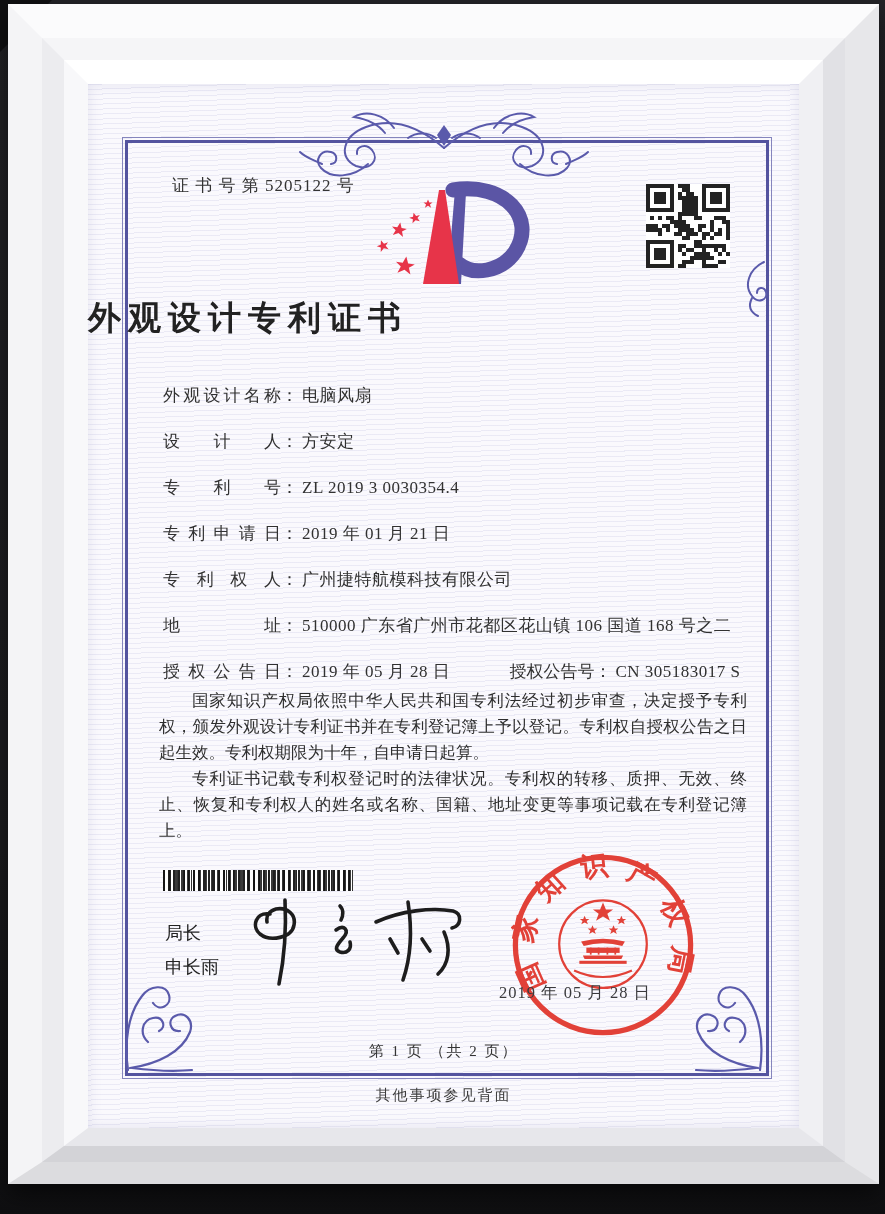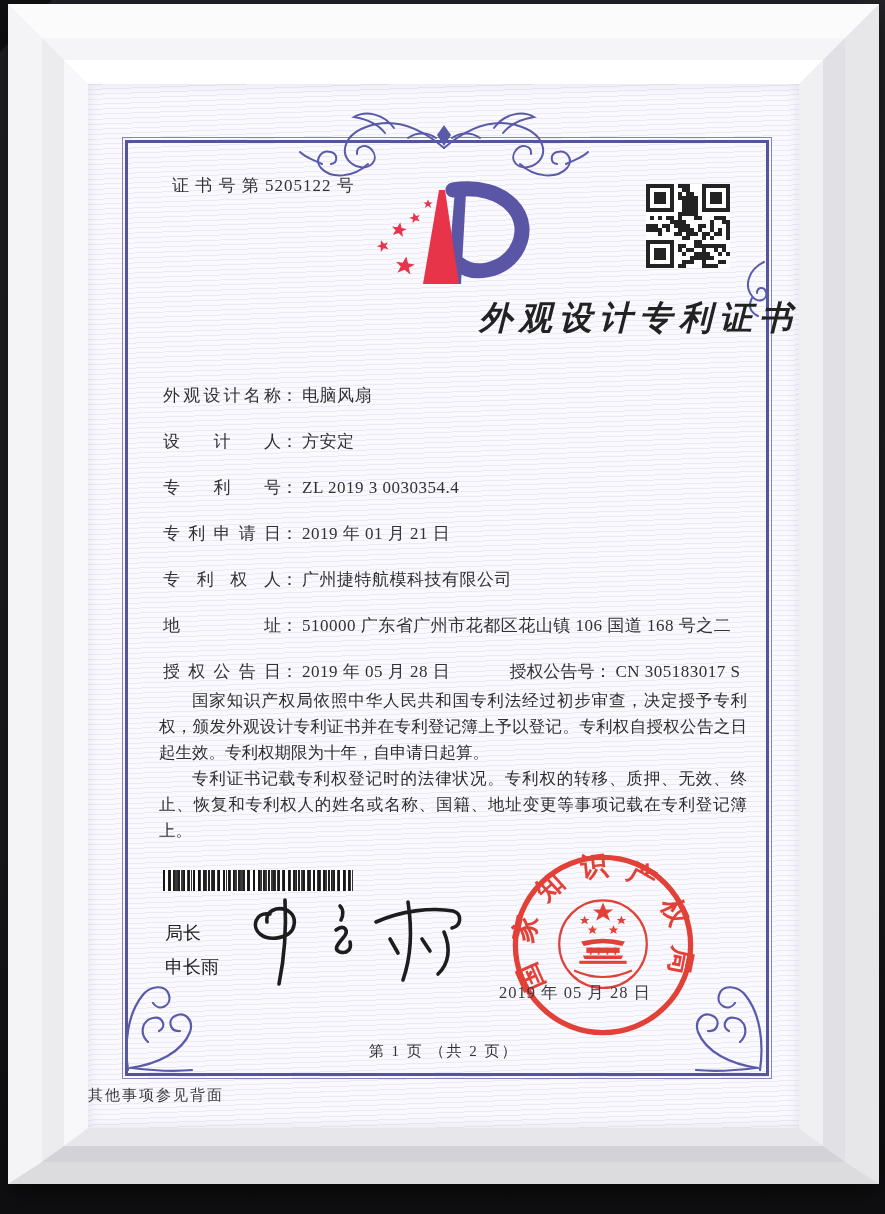--- a/index.html
+++ b/index.html
@@ -21,41 +21,41 @@
   
   .paper{position:absolute;inset:0;background-color:#faf9fd;
          background-image:repeating-linear-gradient(178deg,rgba(140,140,200,.14) 0 1px,rgba(255,255,255,0) 1px 5px);
          box-shadow:inset 0 0 14px rgba(120,120,170,.18);}
   
   .bframe{position:absolute;left:37px;top:56px;width:638px;height:930px;
           border:3px solid #54549f;outline:1px solid #8585bd;outline-offset:2px;}
   .abs{position:absolute;}
   
   .certno{left:75px;top:90px;font-size:17px;color:#333;letter-spacing:1px;margin-left:9px;}
-  .title{left:0;right:0;top:212px;text-align:right;font-size:33px;font-weight:bold;
-         letter-spacing:7px;color:#222;font-style:italic;}
+  .title{left:0;right:0;top:212px;text-align:left;font-size:33px;font-weight:bold;
+         letter-spacing:7px;color:#222;}
   .fields{left:75px;right:48px;top:300px;font-size:17px;color:#313131;}
   .frow{height:46px;white-space:nowrap;}
   .flabel{display:inline-block;width:118px;text-align:justify;text-align-last:justify;vertical-align:top;}
   .fcolon{display:inline-block;margin-right:4px;}
   .fvalue{letter-spacing:.5px;margin-top:39px;}
   .flabel2{margin-left:55px;}
   .paras{left:71px;right:52px;top:604px;font-size:16.5px;line-height:26px;color:#2e2e2e;text-align:justify;}
   .paras p{margin:0;text-indent:2em;}
   .barcode{left:75px;top:786px;width:190px;height:21px;
      background:
        repeating-linear-gradient(90deg,rgba(20,20,20,.95) 0 2px,rgba(0,0,0,0) 2px 5px),
        repeating-linear-gradient(90deg,rgba(30,30,30,.9) 0 1px,rgba(0,0,0,0) 1px 7px),
        repeating-linear-gradient(90deg,#3a3a3a 0 2px,#ffffff 2px 6px);}
   .signer{left:77px;top:832px;font-size:18px;line-height:34px;color:#222;}
   .sig{left:152px;top:808px;}
   .seal{left:423px;top:769px;width:184px;height:184px;opacity:.92;}
   .sealdate{left:392px;top:898px;width:190px;text-align:center;font-size:16.5px;color:#3a3a3c;z-index:5;letter-spacing:1px;}
   .pageinfo{left:0;right:0;top:958px;text-align:center;font-size:15px;color:#333;letter-spacing:2px;}
-  .backnote{left:0;right:0;top:1002px;text-align:left;font-size:15px;color:#3c3c3c;letter-spacing:2px;}
+  .backnote{left:0;right:0;top:1002px;text-align:center;font-size:15px;color:#3c3c3c;letter-spacing:2px;}
   .orn{pointer-events:none;}
 </style>
 </head>
 <body>
 
 <div class="scene">
   <div class="frame1">
     <div class="frame2">
       <div class="mat">
         <div class="paper">

